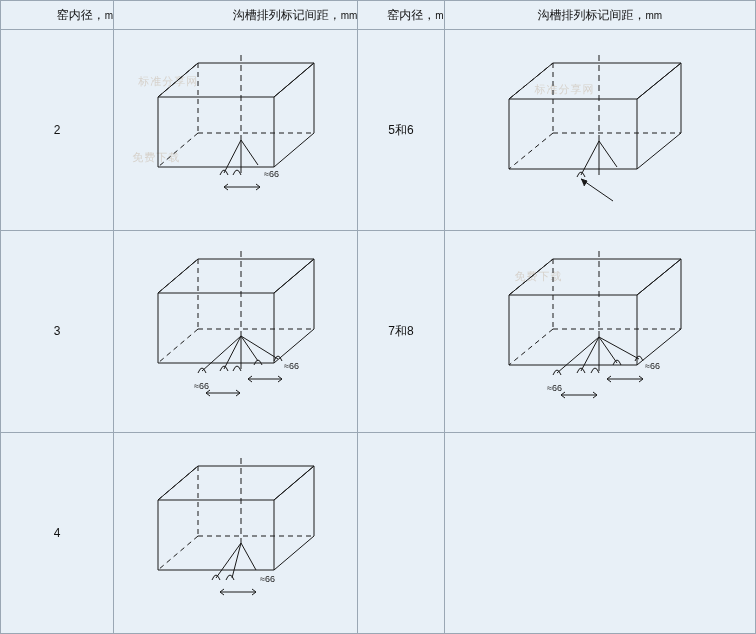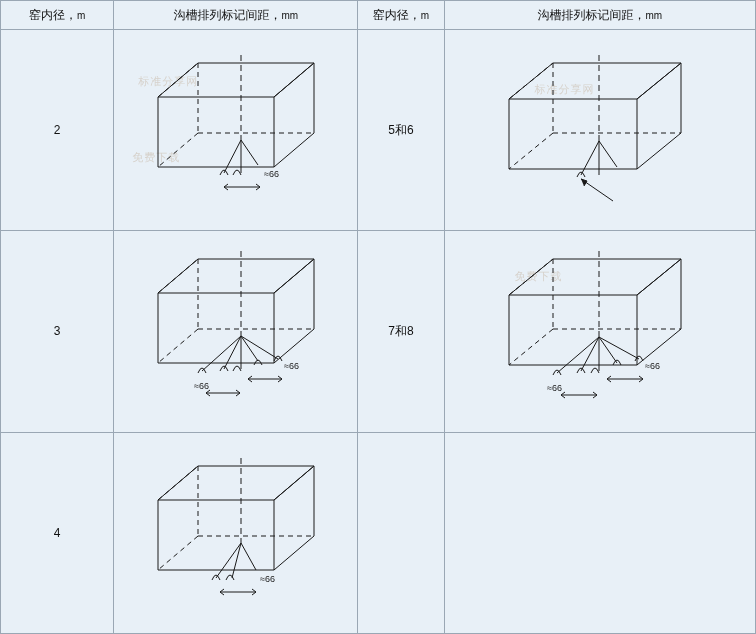--- a/index.html
+++ b/index.html
@@ -33,21 +33,21 @@
     margin: 0;
     vertical-align: middle;
     font-weight: normal;
     font-size: 12px;
     color: #111;
   }
   .hdr {
     height: 28px;
     font-size: 12px;
     padding-left: 6px;
-    text-align: center;
+    text-align: right;
     vertical-align: middle;
     color: #111;
     white-space: nowrap;
   }
   .hdr .unit {
     font-size: 10px;
   }
   .col-dia { width: 113px; }
   .col-fig { width: 244px; }
   .col-dia2 { width: 86px; }

